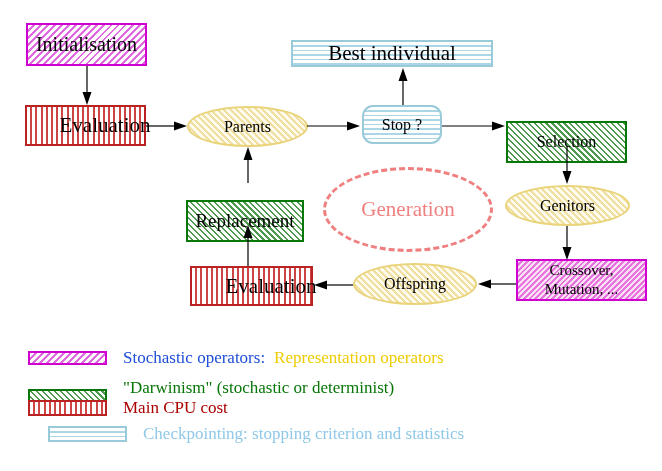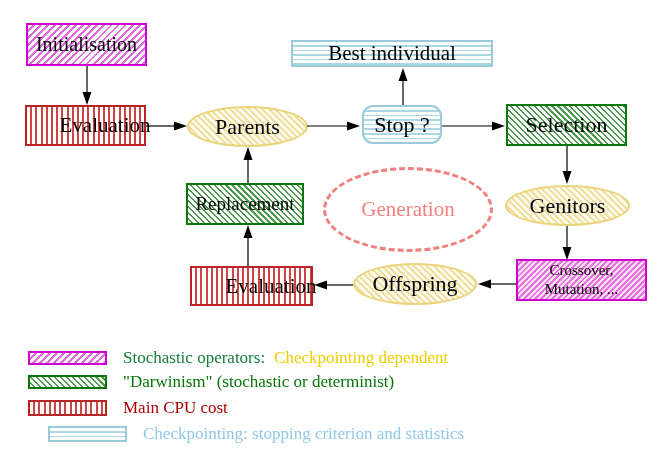--- a/index.html
+++ b/index.html
@@ -16,52 +16,53 @@
     background:repeating-linear-gradient(135deg,#ffffff 0 3px,#e06ae0 3px 5px);
     border:2px solid #cf00cf;
   }
   .hatch-magenta-dense {
     background:repeating-linear-gradient(135deg,#f9e0f5 0 2px,#e673de 2px 4px);
     border:2px solid #cf00cf;
   }
   .hatch-green {
     background:repeating-linear-gradient(45deg,#ffffff 0 2.6px,#4e9a4e 2.6px 4.2px);
     border:2px solid #077707;
+    margin-top:17px;
   }
   .stripe-red {
     background:repeating-linear-gradient(90deg,#ffffff 0 3.2px,#cc4444 3.2px 5.2px);
     border:2px solid #bb2222;
     padding-left:39px;
   }
   .stripe-cyan {
     background:repeating-linear-gradient(180deg,#ffffff 0 3px,#aad6e6 3px 4.6px);
     border:2px solid #99cada;
   }
   .ellipse-yellow {
     background:repeating-linear-gradient(45deg,#fefcee 0 2.6px,#f0dfa0 2.6px 4.6px);
     border:2px solid #e9d47c; border-radius:50%;
   }
   .ellipse-dashed {
     border:3px dashed #f08080; border-radius:50%; color:#f08080;
   }
   
   .t20 { font-size:20px; }
   .t21 { font-size:21px; }
-  .t22 { font-size:22px; }
+  .t22 { font-size:16px; }
   .t19 { font-size:19px; }
   .t15 { font-size:15px; line-height:1.25; }
   
   svg.arrows { position:absolute; left:0; top:0; z-index:5; pointer-events:none; }
   svg.arrows line { stroke:#000; stroke-width:1.2; }
   svg.arrows polygon { fill:#000; }
   
   .legend-row { position:absolute; left:28px; display:flex; align-items:center; }
   .swatch { width:79px; height:14px; box-sizing:border-box; flex:0 0 auto; }
   .legend-text { margin-left:16px; font-size:17px; white-space:nowrap; }
-  .lg-magenta { color:#15803d; }
+  .lg-magenta { color:#1d4ed8; }
   .lg-yellow  { color:#eecc00; margin-left:9px; }
   .lg-green   { color:#067606; }
   .lg-red     { color:#aa0000; }
   .lg-cyan    { color:#8fc8e8; }
 </style>
 </head>
 <body>
 
 <div class="canvas">
 
@@ -157,21 +158,21 @@
     </g>
     <g>
       <line x1="248" y1="183" x2="248" y2="159"></line>
         <polygon points="248,147 243.5,160 252.5,160"></polygon>
     </g>
   </svg>
 
   <div class="legend-row" style="top:348px;">
     <div class="swatch hatch-magenta"></div>
     <span class="legend-text lg-magenta">Stochastic operators:</span>
-    <span class="legend-text lg-yellow" style="margin-left:9px;">Checkpointing dependent</span>
+    <span class="legend-text lg-yellow" style="margin-left:9px;">Representation operators</span>
   </div>
 
   <div class="legend-row" style="top:372px;">
     <div class="swatch hatch-green"></div>
     <span class="legend-text lg-green">"Darwinism" (stochastic or determinist)</span>
   </div>
 
   <div class="legend-row" style="top:398px;">
     <div class="swatch stripe-red" style="height:16px;"></div>
     <span class="legend-text lg-red">Main CPU cost</span>

